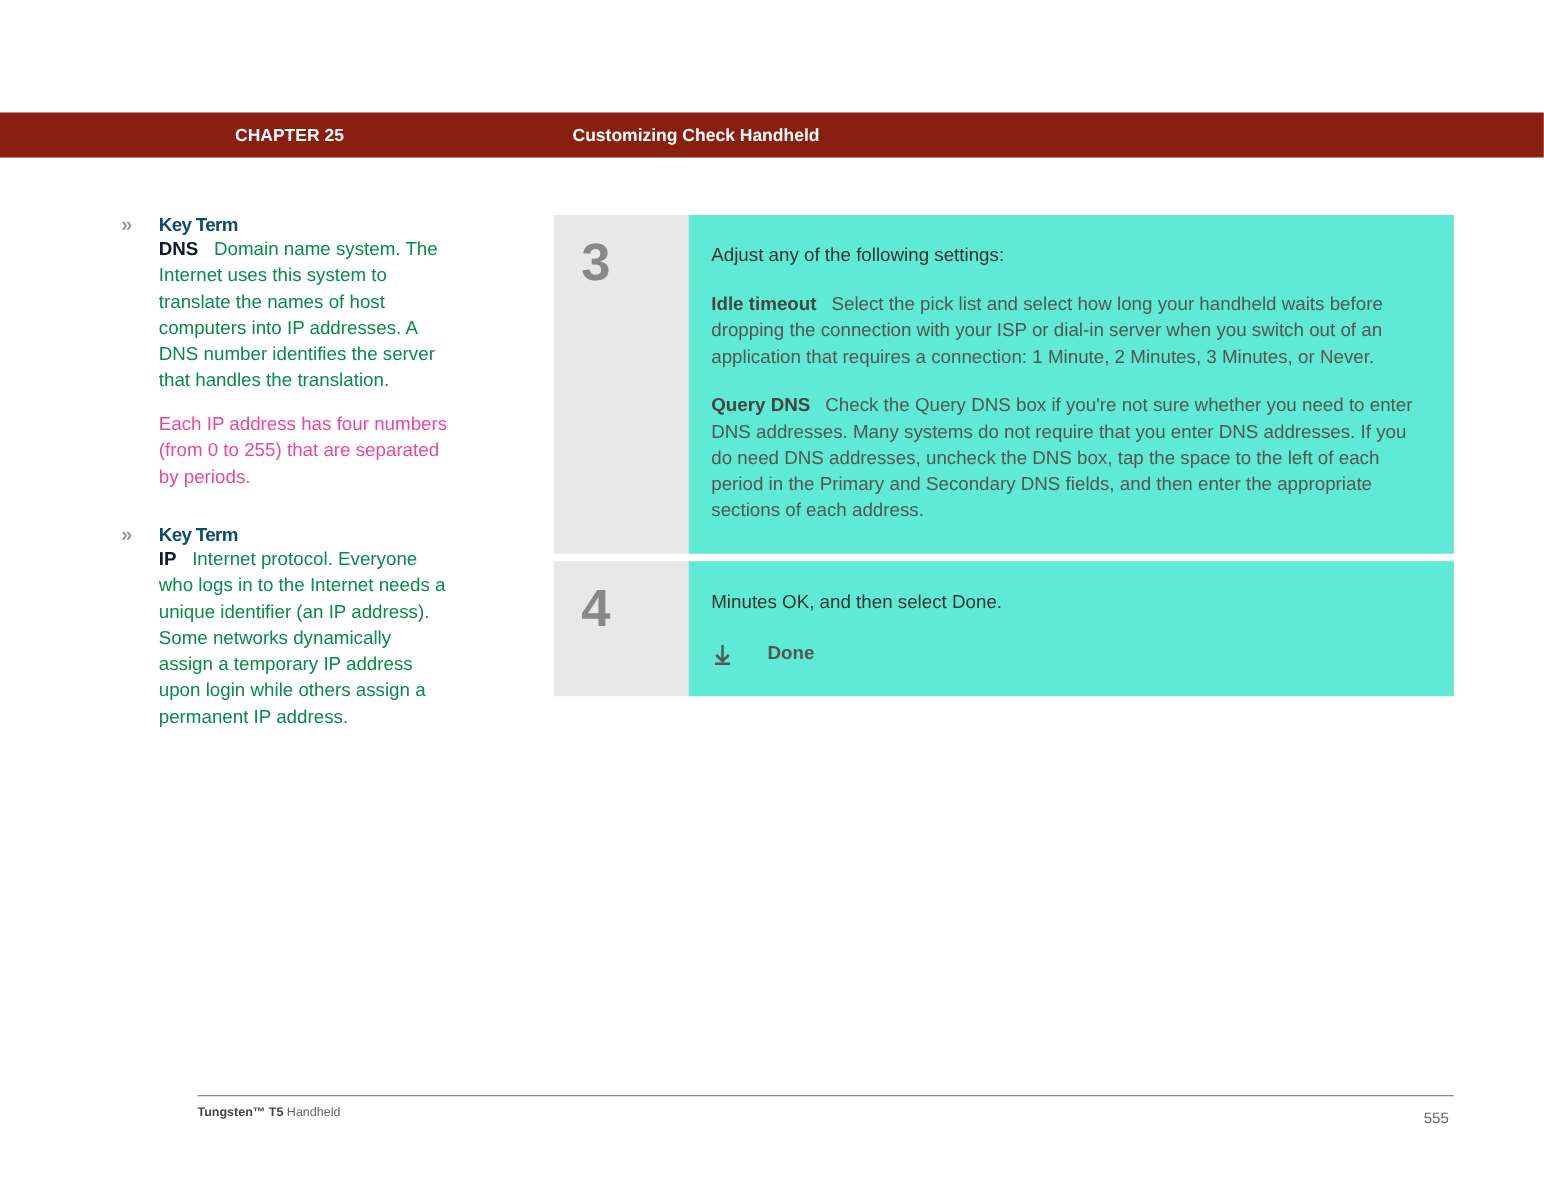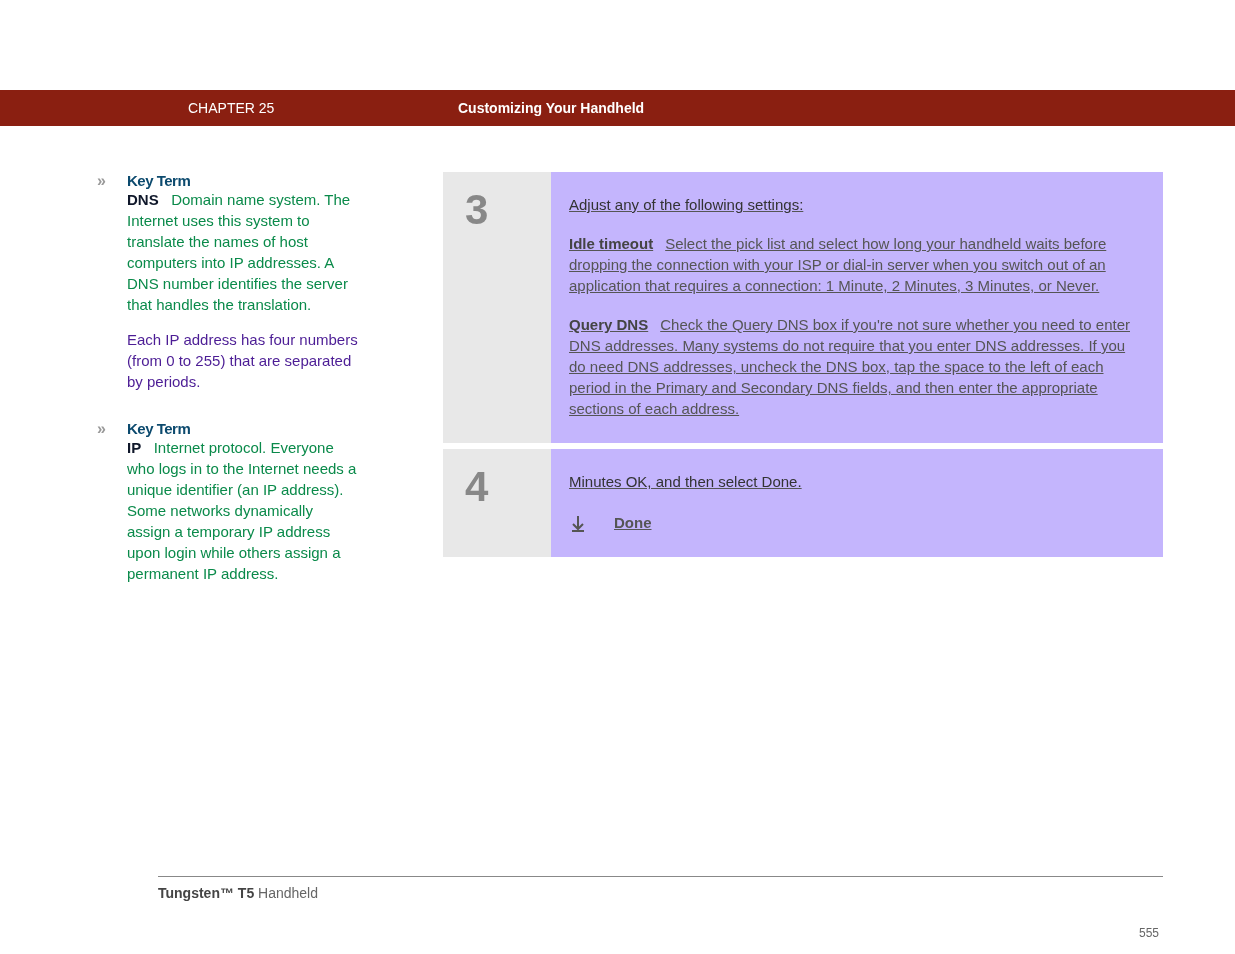--- a/index.html
+++ b/index.html
@@ -20,21 +20,21 @@
       height: 36px;
       background: #8a1f11;
       display: flex;
       align-items: center;
       color: #fff;
       font-size: 14px;
     }
     .chapter-label {
       position: absolute;
       left: 188px;
-      font-weight: normal;
+      font-weight: bold;
     }
     .section-title {
       position: absolute;
       left: 458px;
       font-weight: bold;
     }
     .sidebar {
       position: absolute;
       left: 127px;
       top: 172px;
@@ -58,21 +58,21 @@
     .key-term-term {
       color: #0f172a;
       font-weight: bold;
     }
     .key-term-text {
       color: #0a8a4a;
       line-height: 1.4;
     }
     .key-term-para {
       margin-top: 14px;
-      color: #4c1d95;
+      color: #ec4899;
       line-height: 1.4;
     }
     .main-steps {
       position: absolute;
       left: 443px;
       top: 172px;
       width: 720px;
     }
     .step-block {
       background: #e8e8e8;
@@ -82,24 +82,23 @@
     .step-num {
       width: 108px;
       padding: 14px 0 0 22px;
       font-size: 42px;
       font-weight: bold;
       color: #888;
       font-family: Arial, sans-serif;
     }
     .step-body {
       flex: 1;
-      background: #c4b5fd;
+      background: #5eead4;
       padding: 22px 24px 24px 18px;
       line-height: 1.4;
-      text-decoration: underline;
     }
     .step-intro {
       color: #333;
       margin-bottom: 18px;
     }
     .note-line {
       margin-bottom: 18px;
       color: #555;
     }
     .note-icon {
@@ -148,41 +147,41 @@
       left: 158px;
       top: 876px;
       width: 1005px;
       height: 1px;
       background: #888;
     }
     .footer-left {
       position: absolute;
       left: 158px;
       top: 885px;
-      font-size: 14px;
+      font-size: 10px;
       color: #666;
     }
     .footer-bold {
       font-weight: bold;
       color: #444;
     }
     .footer-page {
       position: absolute;
       right: 76px;
-      top: 926px;
+      top: 887px;
       font-size: 12px;
       color: #666;
     }
   </style>
 </head>
 <body>
 
 <div class="header-bar">
   <span class="chapter-label">CHAPTER 25</span>
-  <span class="section-title">Customizing Your Handheld</span>
+  <span class="section-title">Customizing Check Handheld</span>
 </div>
 
 <div class="sidebar">
   <div class="key-term-block">
     <span class="key-term-marker">»</span>
     <div>
       <span class="key-term-label">Key Term</span><br>
       <span class="key-term-text"><span class="key-term-term">DNS</span>&nbsp;&nbsp;&nbsp;<span>Domain name system. The Internet uses this system to translate the names of host computers into IP addresses. A DNS number identifies the server that handles the translation.</span></span>
       <div class="key-term-para">Each IP address has four numbers (from 0 to 255) that are separated by periods.</div>
     </div>

